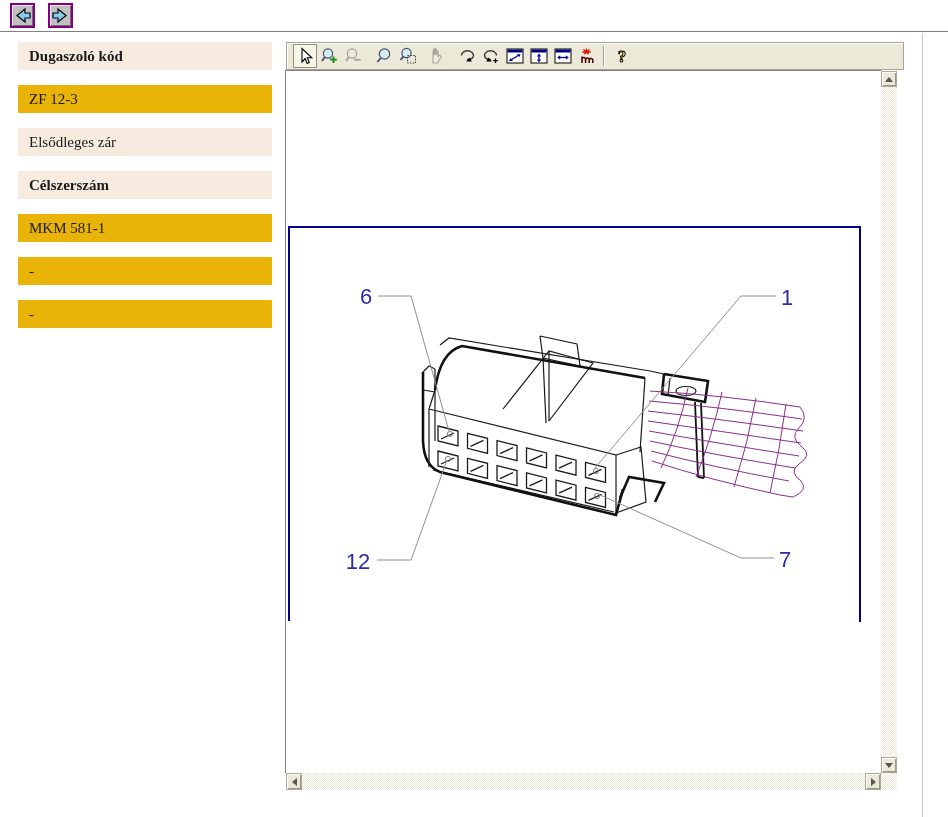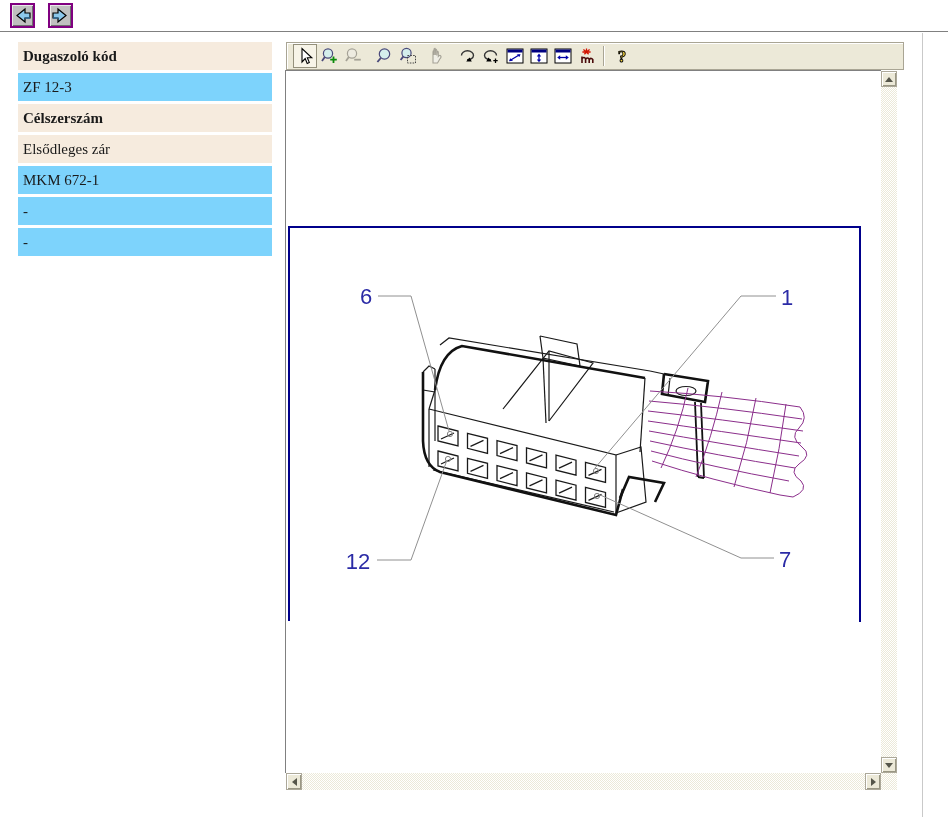--- a/index.html
+++ b/index.html
@@ -13,24 +13,24 @@
              box-shadow: inset 1px 1px 0 #E9E9E9, inset -1px -1px 0 #6f6f6f;
              display:flex; align-items:center; justify-content:center; cursor:pointer; }
   #underscore { left:33px; top:18px; font-family:"Liberation Sans",sans-serif;
                 font-size:12px; color:#000; }
   #frame-hline { left:0; top:31px; width:948px; height:2px;
                  border-top:1px solid #808080; border-bottom:1px solid #ffffff; }
   #frame-vline { left:922px; top:33px; width:1px; height:784px; background:#C9C9C9; }
 
   
   #sidebar { left:18px; top:42px; width:254px; }
-  .srow { height:28px; line-height:28px; margin-bottom:3px; padding-left:5px;
+  .srow { height:28px; line-height:28px; margin-bottom:15px; padding-left:11px;
           font-size:15px; color:#1a1a1a; white-space:nowrap; }
   .srow.shade { background:#F6EBDE; }
-  .srow.light { background:#7dd3fc; }
+  .srow.light { background:#eab308; }
   .srow.hdr   { font-weight:bold; }
 
   
   #toolbar { left:286px; top:42px; width:618px; height:28px; background:#ECE9D8;
              border:1px solid #A9A594; box-shadow: inset 1px 1px 0 #fff;
              display:flex; align-items:center; padding-left:6px; }
   .tbtn { width:24px; height:24px; display:flex; align-items:center; justify-content:center;
           cursor:pointer; flex:none; }
   .tbtn.sel { background:#F7F4E8; border:1px solid #94907C; }
   .tsep { width:1px; height:20px; background:#A9A594; margin:0 6px 0 4px;
@@ -79,23 +79,23 @@
       <path d="M2,11 L7,11" stroke="#2E6FA0" stroke-width="1.4"></path>
     </svg>
   </div>
   <div class="abs" id="underscore">_</div>
   <div class="abs" id="frame-hline"></div>
   <div class="abs" id="frame-vline"></div>
 
   <div class="abs" id="sidebar">
     <div class="srow shade hdr">Dugaszoló kód</div>
     <div class="srow light">ZF 12-3</div>
+    <div class="srow shade">Elsődleges zár</div>
     <div class="srow shade hdr">Célszerszám</div>
-    <div class="srow shade">Elsődleges zár</div>
-    <div class="srow light">MKM 672-1</div>
+    <div class="srow light">MKM 581-1</div>
     <div class="srow light">-</div>
     <div class="srow light">-</div>
   </div>
 
   <div class="abs" id="toolbar">
 
     <div class="tbtn sel">
       <svg width="20" height="20" viewBox="0 0 20 20">
         <path d="M7,2.5 L7,16 L10.2,12.6 L12.2,17.4 L14.3,16.4 L12.3,11.8 L16.8,11.8 Z" fill="#fff" stroke="#000" stroke-width="1.1"></path>
       </svg>

